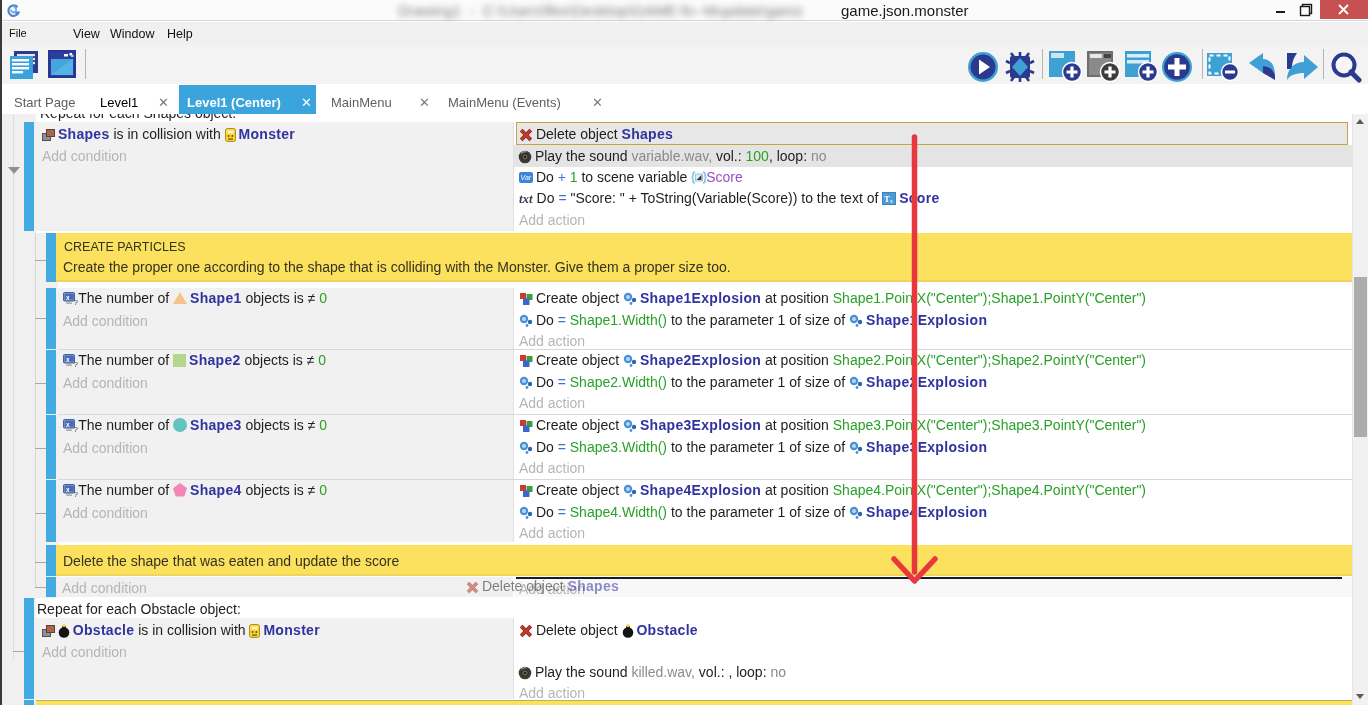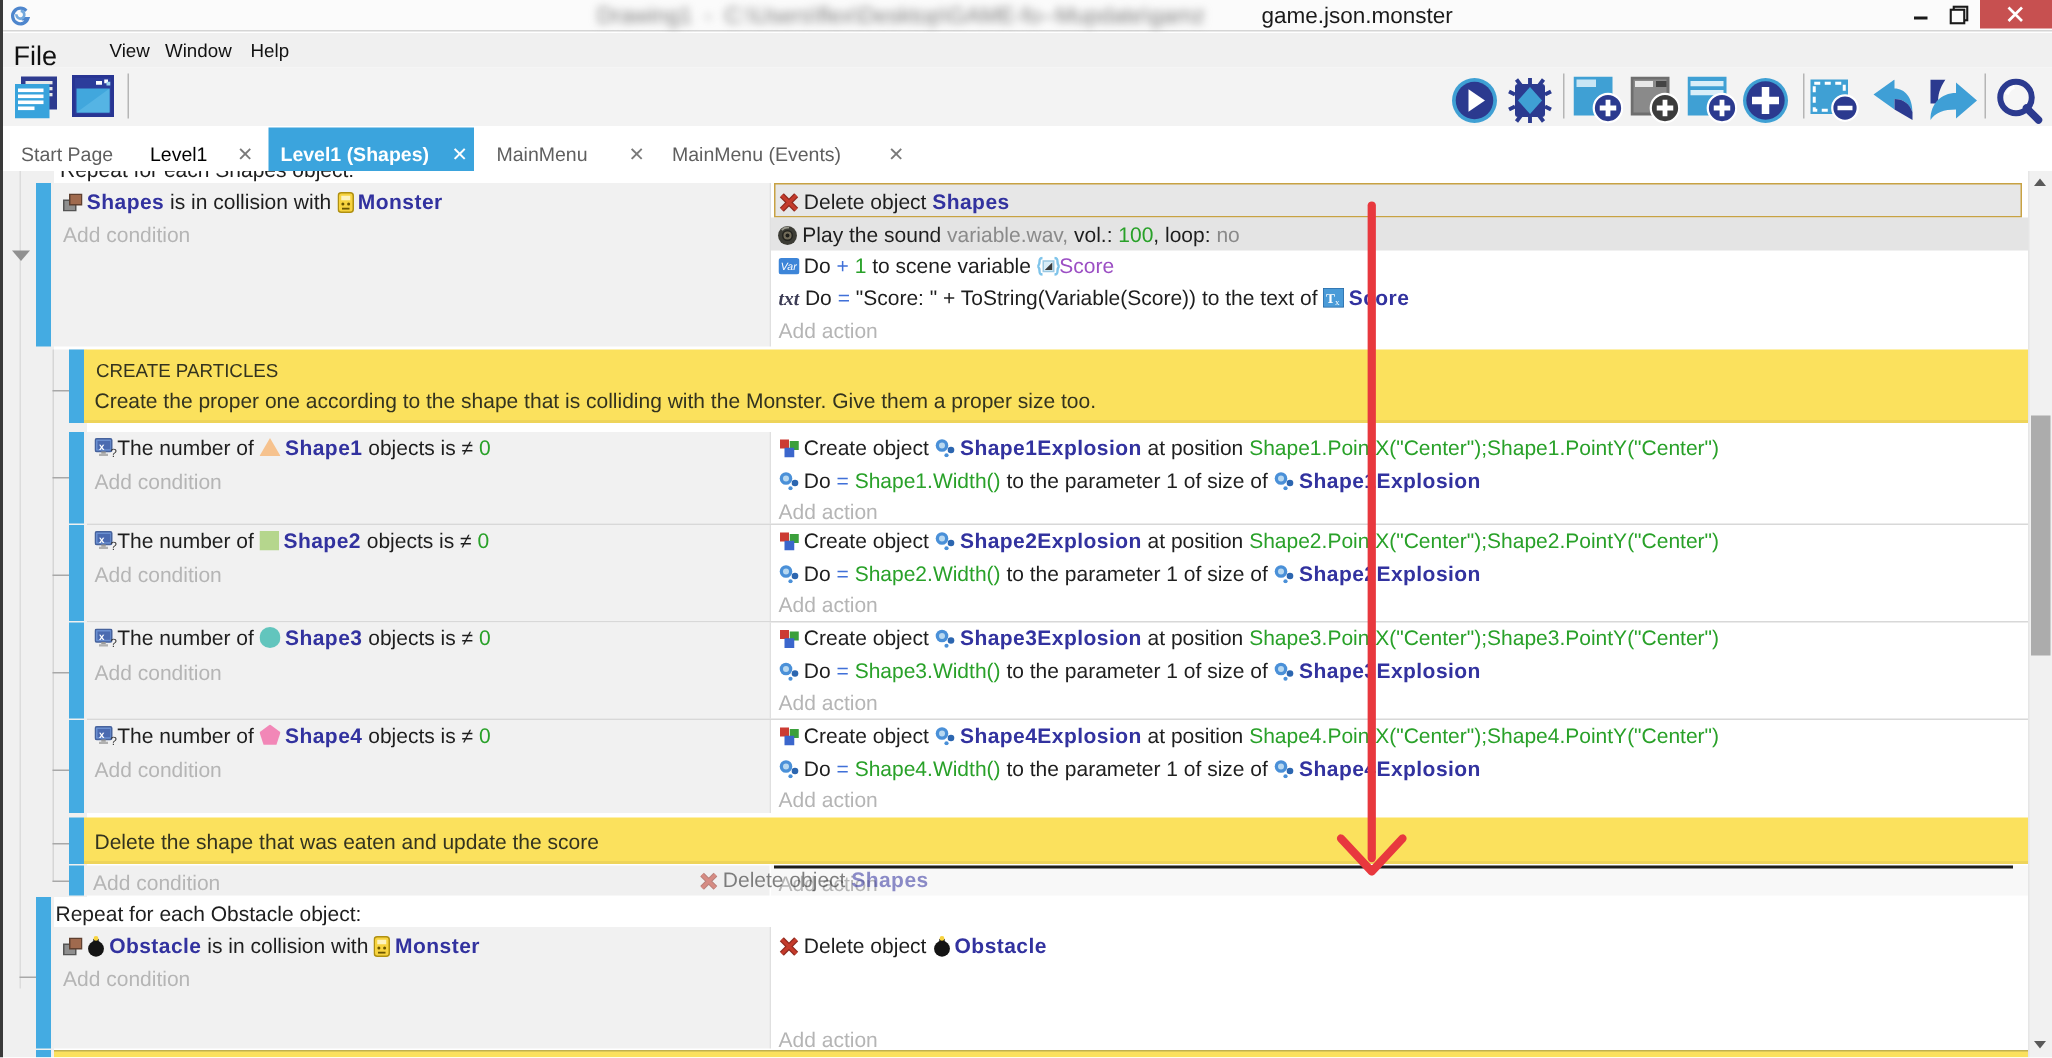--- a/index.html
+++ b/index.html
@@ -33,21 +33,21 @@
 <svg class="abs" style="left:1299px;top:3px;" width="14" height="14" viewBox="0 0 14 14">
   <rect x="3.5" y="1.5" width="9" height="9" fill="none" stroke="#1a1a1a" stroke-width="1.4"></rect>
   <rect x="1.5" y="3.5" width="9" height="9" fill="#fbfbfb" stroke="#1a1a1a" stroke-width="1.4"></rect>
 </svg>
 <div class="abs" style="left:1320px;top:0;width:48px;height:19px;background:#c75050;"></div>
 <svg class="abs" style="left:1338px;top:4px;" width="11" height="11" viewBox="0 0 11 11">
   <path d="M1 1 L10 10 M10 1 L1 10" stroke="#fff" stroke-width="1.8"></path>
 </svg>
 
 <div class="abs" style="left:0;top:22px;width:1368px;height:23px;background:#f0f0f0;"></div>
-<div class="abs" style="top:27px;left:9px;font-size:18px;color:#111;">File</div>
+<div class="abs" style="top:27px;left:9px;font-size:11px;color:#111;">File</div>
 <div class="abs" style="top:27px;left:38px;font-size:12.5px;color:#111;margin-top:35px;">Edit</div>
 <div class="abs" style="top:27px;left:73px;font-size:12.5px;color:#111;">View</div>
 <div class="abs" style="top:27px;left:110px;font-size:12.5px;color:#111;">Window</div>
 <div class="abs" style="top:27px;left:167px;font-size:12.5px;color:#111;">Help</div>
 
 <div class="abs" style="left:0;top:45px;width:1368px;height:39px;background:#f3f3f3;"></div>
 
 <svg class="abs" style="left:10px;top:50px;" width="29" height="29" viewBox="0 0 29 29">
   <rect x="4" y="1" width="24" height="22" fill="#2e3b8f"></rect>
   <rect x="7" y="4" width="18" height="2.2" fill="#e8e8e8"></rect>
@@ -139,21 +139,21 @@
   <circle cx="14" cy="14" r="10.5" fill="#f6f6f6" stroke="#2b3a8f" stroke-width="4"></circle>
   <path d="M21 21 L29 29" stroke="#2b3a8f" stroke-width="5" stroke-linecap="round"></path>
   <path d="M8 12 A7 7 0 0 1 13 7" stroke="#fff" stroke-width="2.5" fill="none"></path>
 </svg>
 
 <div class="abs" style="left:0;top:84px;width:1368px;height:30px;background:#ffffff;"></div>
 <div class="abs" style="top:95px;left:14px;font-size:13px;color:#5f5f5f;">Start Page</div>
 <div class="abs" style="top:95px;left:100px;font-size:13px;color:#000000;">Level1</div>
 <div class="abs" style="top:95px;left:158px;font-size:13px;color:#7a7a7a;">✕</div>
 <div class="abs" style="left:179px;top:85px;width:137px;height:29px;background:#3ba4dd;"></div>
-<div class="abs" style="top:95px;left:187px;font-size:13px;font-weight:bold;color:#fff;">Level1 (Shapes)</div>
+<div class="abs" style="top:95px;left:187px;font-size:13px;font-weight:bold;color:#fff;">Level1 (Center)</div>
 <div class="abs" style="top:95px;left:301px;font-size:13px;color:#fff;">✕</div>
 <div class="abs" style="top:95px;left:331px;font-size:13px;color:#5f5f5f;">MainMenu</div>
 <div class="abs" style="top:95px;left:419px;font-size:13px;color:#7a7a7a;">✕</div>
 <div class="abs" style="top:95px;left:448px;font-size:13px;color:#5f5f5f;">MainMenu (Events)</div>
 <div class="abs" style="top:95px;left:592px;font-size:13px;color:#7a7a7a;">✕</div>
 
 <div id="sheet" class="abs" style="left:2px;top:114px;width:1350px;height:591px;background:#ffffff;overflow:hidden;">
 
   <div class="abs" style="left:0;top:0;width:34px;height:591px;background:#f0f0f0;"></div>
   <div class="abs" style="left:34px;top:119px;width:22px;height:365px;background:#f0f0f0;"></div>
@@ -434,20 +434,29 @@
         <path d="M2.2 2.2 L11.8 11.8 M11.8 2.2 L2.2 11.8" stroke="#c43a2b" stroke-width="2.2"></path>
       </svg>
     Delete object
     <svg class="ic" width="12" height="14" viewBox="0 0 12 14" style="vertical-align:-3px;">
         <circle cx="6" cy="8.5" r="5.3" fill="#141414"></circle>
         <rect x="4.2" y="2" width="3.6" height="2.5" fill="#141414"></rect>
         <circle cx="6" cy="1.6" r="1.6" fill="#f7d33f"></circle>
       </svg>
     <span class="obj">Obstacle</span>
   </div>
+  <div class="abs txt" style="left:516px;top:550px;">
+    <svg class="ic" width="14" height="14" viewBox="0 0 14 14" style="vertical-align:-3px;">
+        <circle cx="7" cy="7" r="6.3" fill="#3c3c35"></circle>
+        <circle cx="7" cy="7" r="3.2" fill="#716b59" stroke="#23231e" stroke-width="1"></circle>
+        <circle cx="7" cy="7" r="1.3" fill="#1e1e1a"></circle>
+        <path d="M3.2 3.4 A5 5 0 0 1 8 1.8" stroke="#9a9a8e" stroke-width="1.2" fill="none"></path>
+      </svg>
+    Play the sound <span class="gry">killed.wav,</span> vol.: , loop: <span class="gry">no</span>
+  </div>
   <div class="abs add" style="left:517px;top:571px;">Add action</div>
 
   <div class="abs" style="left:22px;top:586px;width:10px;height:5px;background:#44abe2;"></div>
   <div class="abs" style="left:34px;top:586px;width:1316px;height:5px;background:#fbe15d;border-top:1px solid #c0b050;"></div>
 
   <div class="abs" style="left:6px;top:53px;width:0;height:0;border-left:6px solid transparent;border-right:6px solid transparent;border-top:7px solid #909090;"></div>
   <div class="abs" style="left:33px;top:146px;width:11px;height:1px;background:#a8a8a8;"></div>
   <div class="abs" style="left:33px;top:204px;width:11px;height:1px;background:#a8a8a8;"></div>
   <div class="abs" style="left:33px;top:269px;width:11px;height:1px;background:#a8a8a8;"></div>
   <div class="abs" style="left:33px;top:334px;width:11px;height:1px;background:#a8a8a8;"></div>

